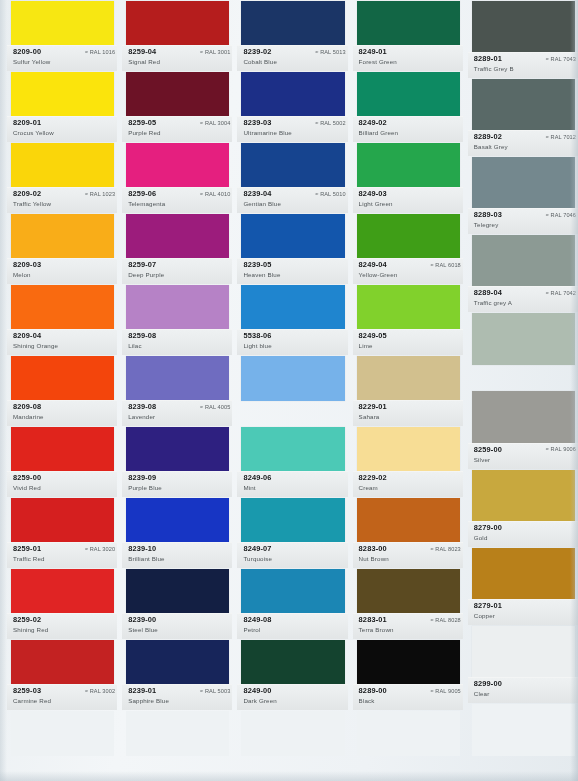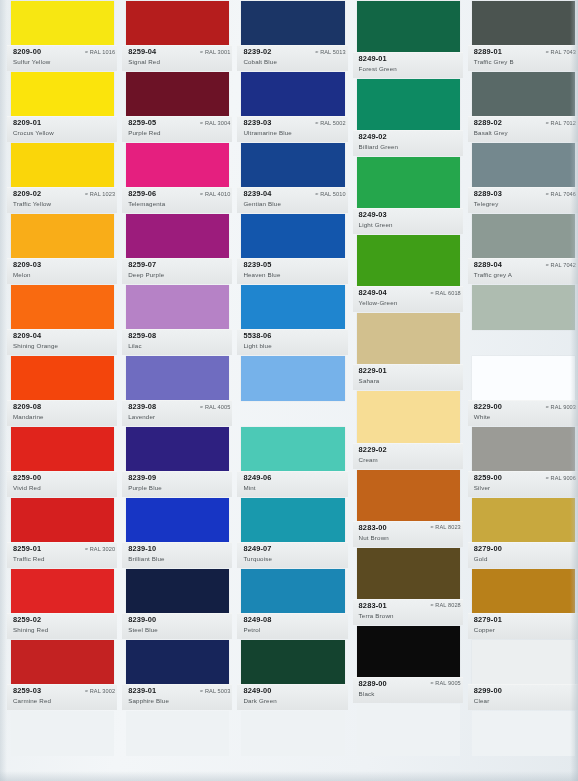--- a/index.html
+++ b/index.html
@@ -358,20 +358,27 @@
       </div>
       <div class="swatch">
         <div class="chip" style="background: rgb(63, 158, 23);"></div>
         <div class="band">
           <span class="code">8249-04</span>
           <span class="ral">≈ RAL 6018</span>
           <span class="cname">Yellow-Green</span>
         </div>
       </div>
       <div class="swatch">
+        <div class="chip" style="background: rgb(129, 209, 44);"></div>
+        <div class="band">
+          <span class="code">8249-05</span>
+          <span class="cname">Lime</span>
+        </div>
+      </div>
+      <div class="swatch">
         <div class="chip" style="background: rgb(210, 192, 142);"></div>
         <div class="band">
           <span class="code">8229-01</span>
           <span class="cname">Sahara</span>
         </div>
       </div>
       <div class="swatch">
         <div class="chip" style="background: rgb(247, 221, 149);"></div>
         <div class="band">
           <span class="code">8229-02</span>
@@ -434,28 +441,20 @@
       <div class="swatch">
         <div class="chip" style="background: rgb(140, 154, 148);"></div>
         <div class="band">
           <span class="code">8289-04</span>
           <span class="ral">≈ RAL 7042</span>
           <span class="cname">Traffic grey A</span>
         </div>
       </div>
       <div class="swatch">
         <div class="chip" style="background: rgb(174, 188, 176);"></div>
-      </div>
-      <div class="swatch">
-        <div class="chip" style="background: rgb(251, 253, 255);"></div>
-        <div class="band">
-          <span class="code">8229-00</span>
-          <span class="ral">≈ RAL 9003</span>
-          <span class="cname">White</span>
-        </div>
       </div>
       <div class="swatch">
         <div class="chip" style="background: rgb(155, 155, 150);"></div>
         <div class="band">
           <span class="code">8259-00</span>
           <span class="ral">≈ RAL 9006</span>
           <span class="cname">Silver</span>
         </div>
       </div>
       <div class="swatch">

